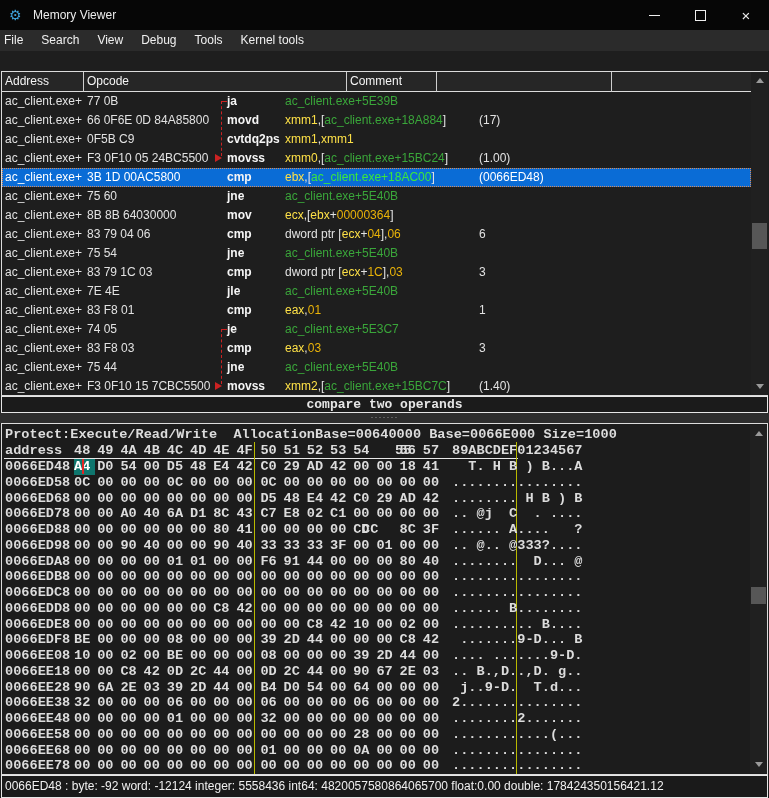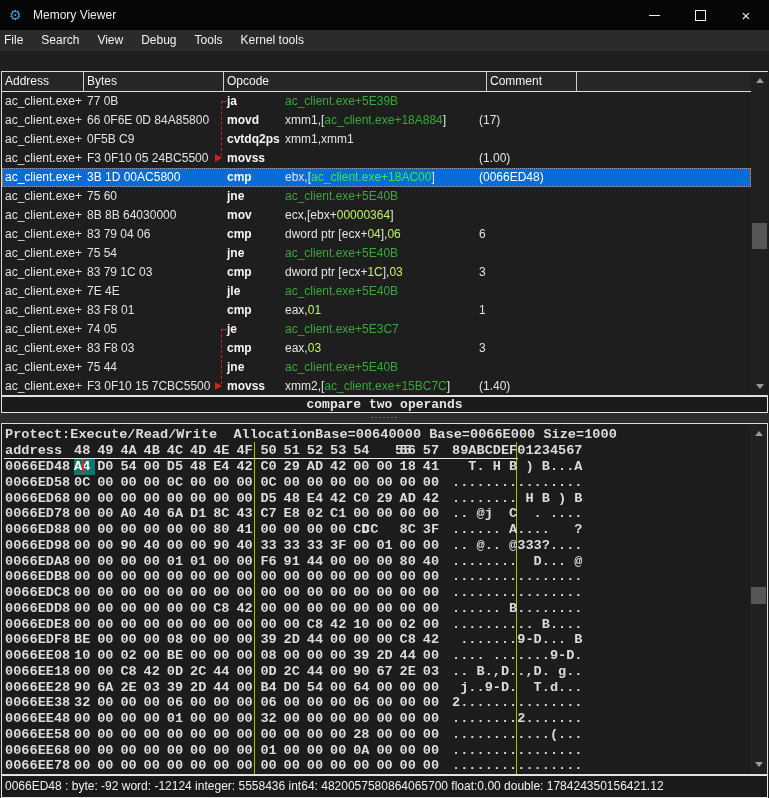--- a/index.html
+++ b/index.html
@@ -29,21 +29,21 @@
          border-bottom:1px solid #dcdcdc;box-sizing:border-box;}
   .th{height:20px;line-height:19px;padding-left:3px;border-right:1px solid #cfcfcf;box-sizing:border-box;color:#f5f5f5;}
   .tbody{position:absolute;left:0;top:20px;width:749px;height:304px;}
   .drow{position:relative;height:19px;line-height:19px;width:749px;}
   .drow.sel{background:#0a6cd6;outline:1px dotted #d98d5a;outline-offset:-1px;}
   .c-addr{position:absolute;left:3px;top:0;width:79px;overflow:hidden;white-space:nowrap;}
   .c-bytes{position:absolute;left:85px;top:0;white-space:nowrap;}
   .c-mnem{position:absolute;left:225px;top:0;font-weight:bold;color:#f5f5f5;white-space:nowrap;}
   .c-ops{position:absolute;left:283px;top:0;white-space:pre;}
   .c-comment{position:absolute;left:477px;top:0;white-space:nowrap;}
-  .c-w{color:#e2e2e2}.c-r{color:#e5e5e5}.c-g{color:#3aa63a}.c-b{color:#bef264}
+  .c-w{color:#e2e2e2}.c-r{color:#fde047}.c-g{color:#3aa63a}.c-b{color:#eab308}
   .drow.sel .c-g{color:#3ce83c}.drow.sel .c-addr,.drow.sel .c-bytes,.drow.sel .c-comment{color:#fff;}
   .jline{position:absolute;width:0;border-left:1px dashed #cc2222;}
   .jstub{position:absolute;height:0;width:6px;border-top:1px dashed #cc2222;}
   .jarrow{position:absolute;width:0;height:0;border-left:7px solid #cc2222;
           border-top:4px solid transparent;border-bottom:4px solid transparent;}
   
   .vscroll{position:absolute;width:17px;background:#202020;}
   .sb-disasm{left:749px;top:0;height:323px;}
   .sb-arrow{position:absolute;left:0;width:17px;height:17px;display:flex;align-items:center;justify-content:center;}
   .tri-up{width:0;height:0;border-left:4px solid transparent;border-right:4px solid transparent;border-bottom:5px solid #9a9a9a;}
@@ -104,21 +104,20 @@
       <div class="menu-item">View</div>
       <div class="menu-item">Debug</div>
       <div class="menu-item">Tools</div>
       <div class="menu-item">Kernel tools</div>
     </div>
 
 
   <div class="table">
     <div class="thead" id="thead">
         <div class="th" style="width: 82px;">Address</div>
-        <div class="th" style="width: 140px;">Bytes</div>
         <div class="th" style="width: 263px;">Opcode</div>
         <div class="th" style="width: 90px;">Comment</div>
         <div class="th" style="width: 175px;"></div>
       </div>
     <div class="tbody" id="tbody">
         <div class="drow">
           <span class="c-addr">ac_client.exe+</span>
           <span class="c-bytes">77 0B</span>
           <span class="c-mnem">ja</span>
           <span class="c-ops"><span class="c-g">ac_client.exe+5E39B</span></span>
@@ -133,20 +132,21 @@
         <div class="drow">
           <span class="c-addr">ac_client.exe+</span>
           <span class="c-bytes">0F5B C9</span>
           <span class="c-mnem">cvtdq2ps</span>
           <span class="c-ops"><span class="c-r">xmm1</span><span class="c-w">,</span><span class="c-r">xmm1</span></span>
         </div>
         <div class="drow">
           <span class="c-addr">ac_client.exe+</span>
           <span class="c-bytes">F3 0F10 05 24BC5500</span>
           <span class="c-mnem">movss</span>
+          <span class="c-ops"><span class="c-r">xmm0</span><span class="c-w">,[</span><span class="c-g">ac_client.exe+15BC24</span><span class="c-w">]</span></span>
           <span class="c-comment">(1.00)</span>
         </div>
         <div class="drow sel">
           <span class="c-addr">ac_client.exe+</span>
           <span class="c-bytes">3B 1D 00AC5800</span>
           <span class="c-mnem">cmp</span>
           <span class="c-ops"><span class="c-r">ebx</span><span class="c-w">,[</span><span class="c-g">ac_client.exe+18AC00</span><span class="c-w">]</span></span>
           <span class="c-comment">(0066ED48)</span>
         </div>
         <div class="drow">

